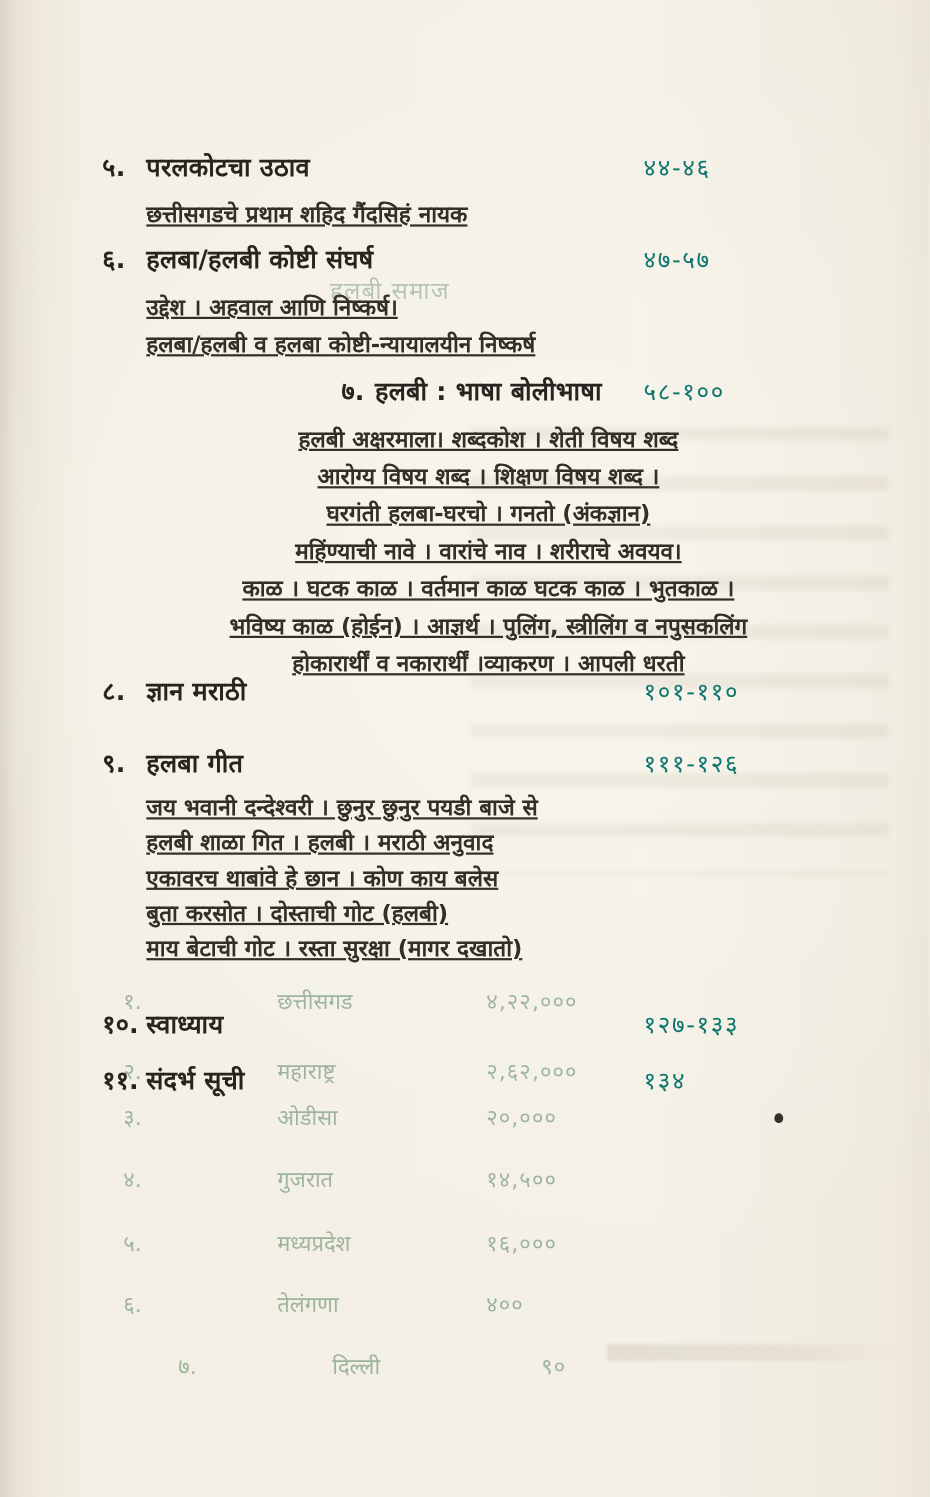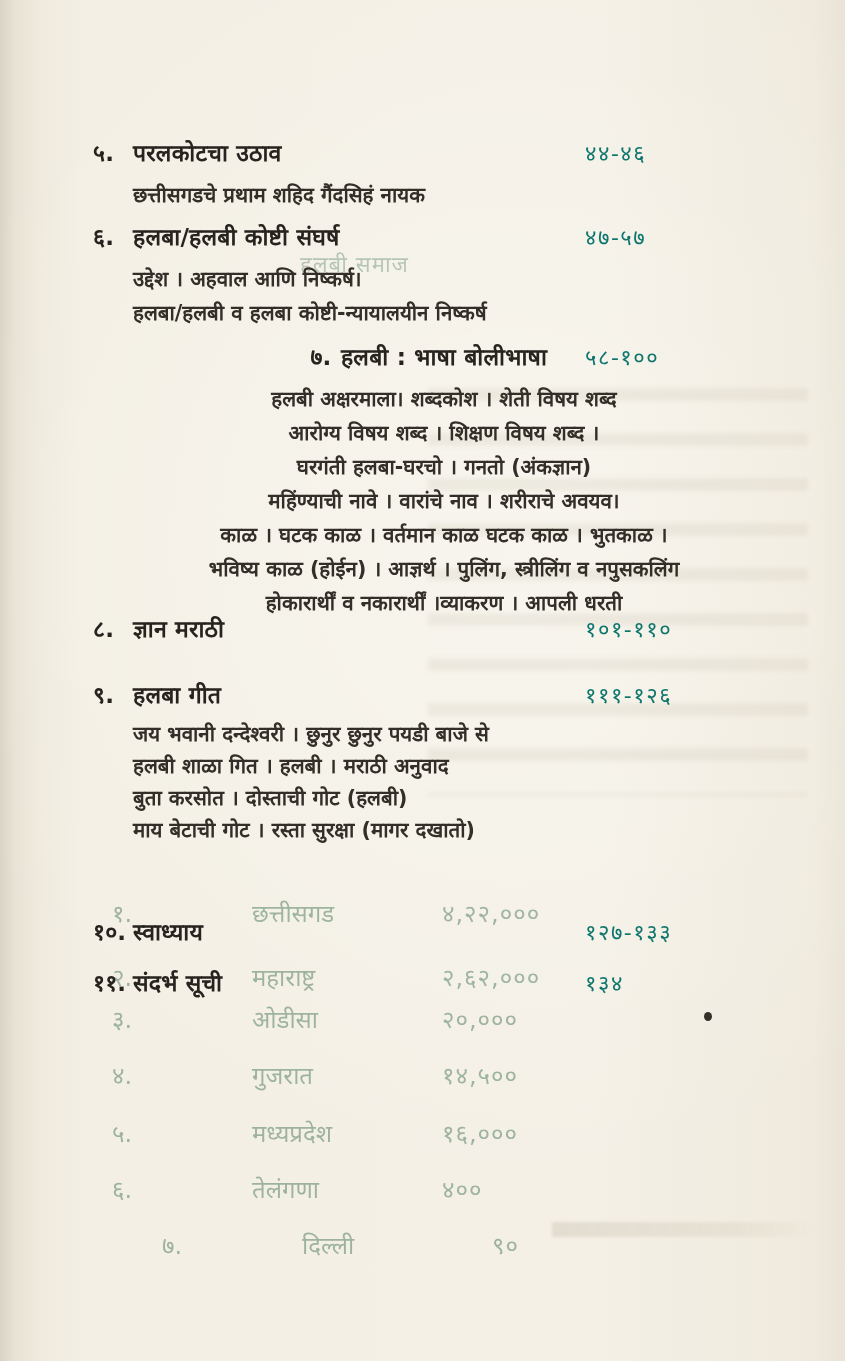--- a/index.html
+++ b/index.html
@@ -14,27 +14,27 @@
   .scan{position:absolute;inset:0;}
   
   .toc{position:absolute;left:93px;right:60px;top:0;color:#2e2a24;}
   .toc-item{position:absolute;left:0;width:662px;}
   .head{position:relative;font-weight:700;font-size:23px;line-height:34px;color:#27231e;
         letter-spacing:.2px;white-space:nowrap;}
   .num{display:inline-block;min-width:40px;}
   .pages{position:absolute;left:492px;top:1px;font-weight:500;font-size:22px;
          letter-spacing:1.5px;color:#0f766e;}
   .subs{margin-top:8px;padding-left:40px;font-weight:600;font-size:20.5px;
-        line-height:34px;color:#332f28;white-space:nowrap;}
+        line-height:34px;color:#332f28;white-space:nowrap;text-decoration:underline;}
   .subs.tight{line-height:32px;margin-top:6px;}
   
   .ghost{position:absolute;color:#14532d;opacity:.38;filter:blur(.6px);
          font-weight:400;white-space:nowrap;}
   .ghost-heading{font-size:22px;letter-spacing:1px;opacity:.28;}
-  .ghost-row{font-size:24px;}
+  .ghost-row{font-size:20px;}
   .ghost-sr{display:inline-block;width:140px;}
   .ghost-name{display:inline-block;width:190px;}
   .ghost-val{letter-spacing:1px;}
   .ghost-paragraph{
     left:428px;top:388px;width:380px;height:408px;opacity:.30;filter:blur(2.2px);
     background:repeating-linear-gradient(180deg,
       rgba(139,128,96,.30) 0 13px, rgba(139,128,96,0) 13px 45px);
   }
   .ghost-bottom-line{
     left:552px;top:1222px;width:262px;height:15px;opacity:.35;filter:blur(1.6px);
@@ -124,20 +124,21 @@
     </section>
 
     <section class="toc-item" style="top:678px;">
       <div class="head">
         <span class="num">९.</span><span class="title">हलबा गीत</span>
         <span class="pages">१११-१२६</span>
       </div>
       <div class="subs tight">
         <div>जय भवानी दन्देश्वरी । छुनुर छुनुर पयडी बाजे से</div>
         <div>हलबी शाळा गित । हलबी । मराठी अनुवाद</div>
+        <div>एकावरच थाबांवे हे छान । कोण काय बलेस</div>
         <div>बुता करसोत । दोस्ताची गोट (हलबी)</div>
         <div>माय बेटाची गोट । रस्ता सुरक्षा (मागर दखातो)</div>
       </div>
     </section>
 
     <section class="toc-item" style="top:915px;">
       <div class="head">
         <span class="num">१०.</span><span class="title">स्वाध्याय</span>
         <span class="pages">१२७-१३३</span>
       </div>

